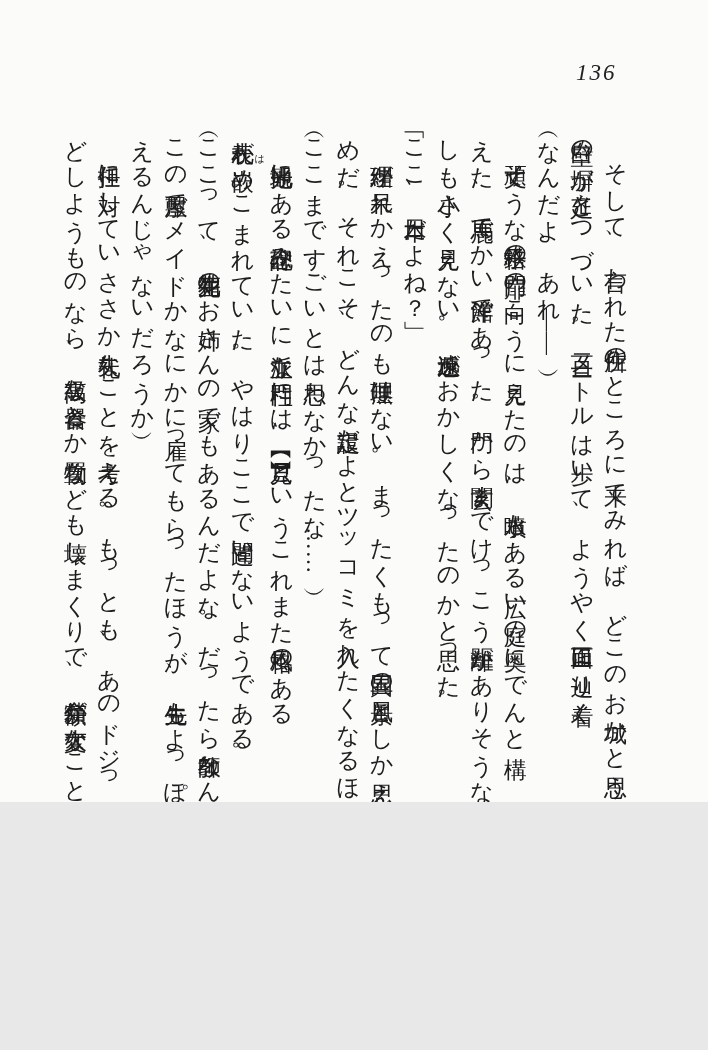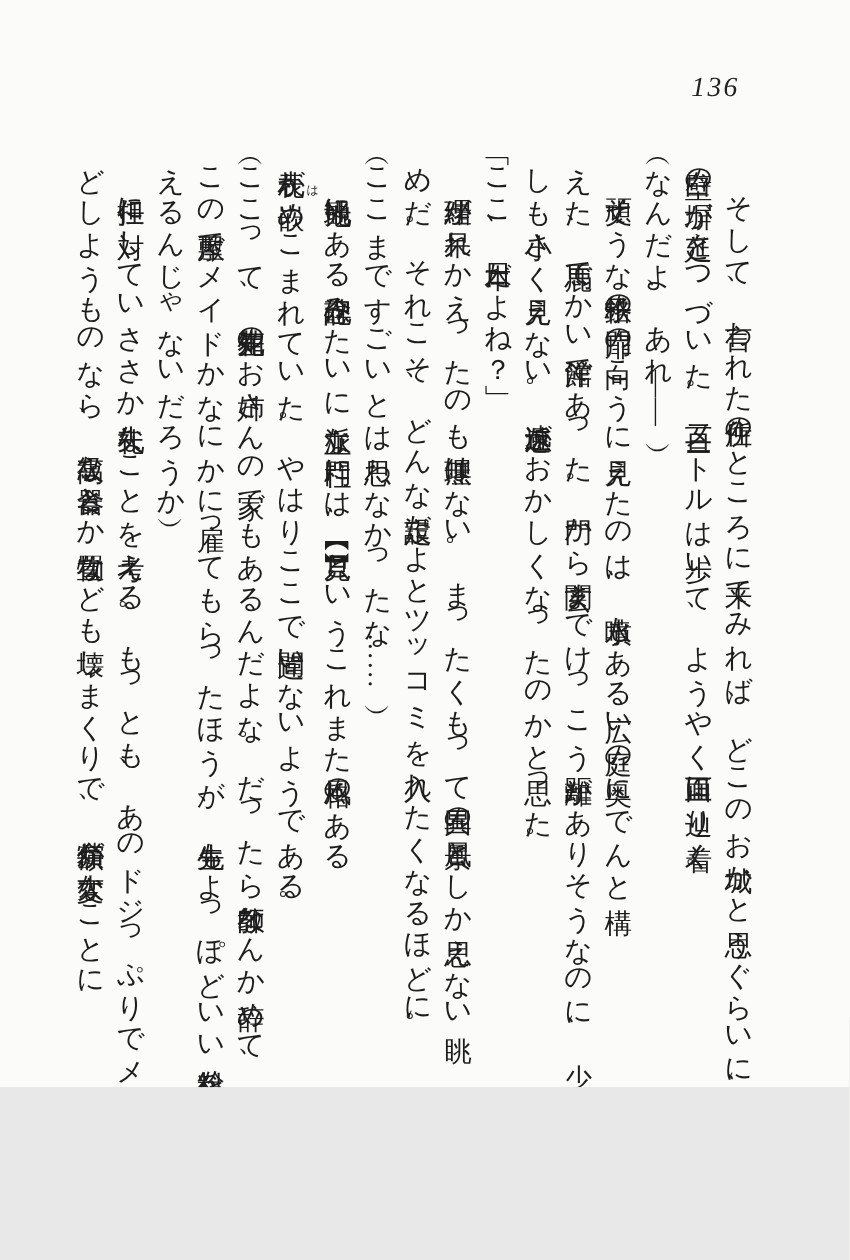--- a/index.html
+++ b/index.html
@@ -3,21 +3,21 @@
 <meta charset="utf-8">
 <style>
   html, body {
     margin: 0;
     padding: 0;
     background: #e8e8e8;
   }
   .page {
     position: relative;
     width: 708px;
-    height: 906px;
+    height: 802px;
     background: #fbfbfa;
     overflow: hidden;
     font-family: "Liberation Serif", "DejaVu Serif", serif;
     color: #1d1d1d;
   }
   .page-number {
     position: absolute;
     top: 60px;
     left: 576px;
     font-size: 23px;

